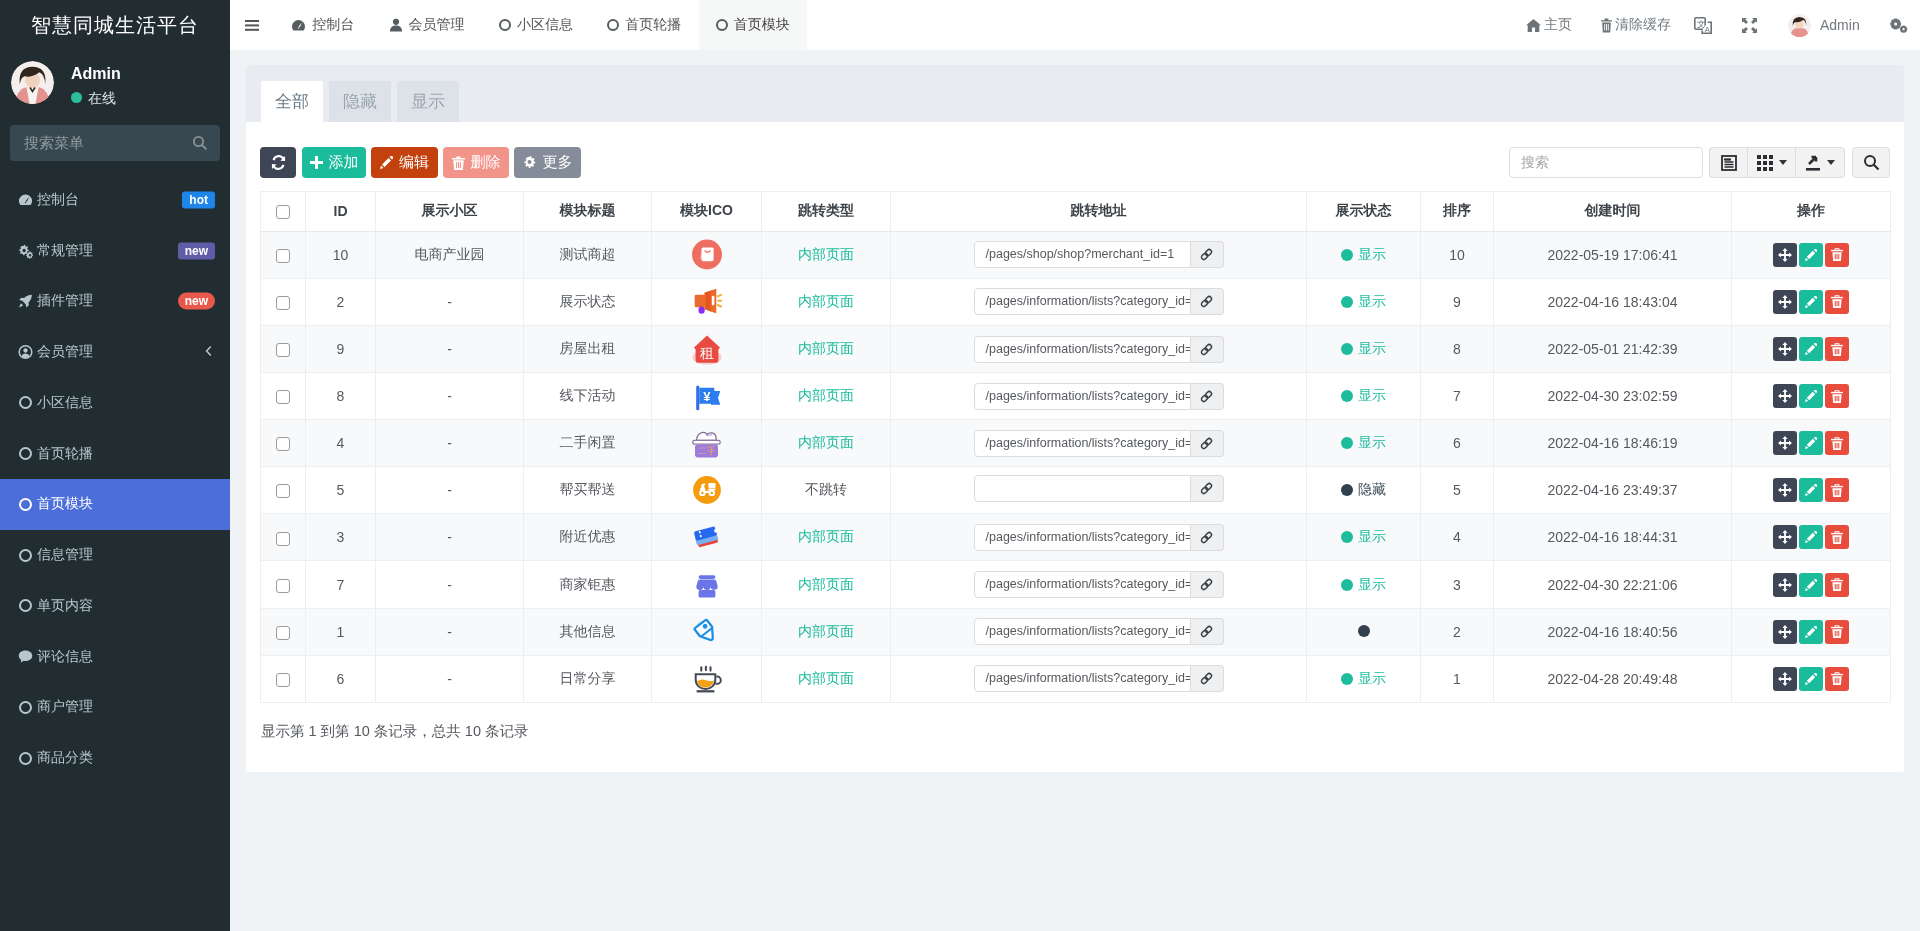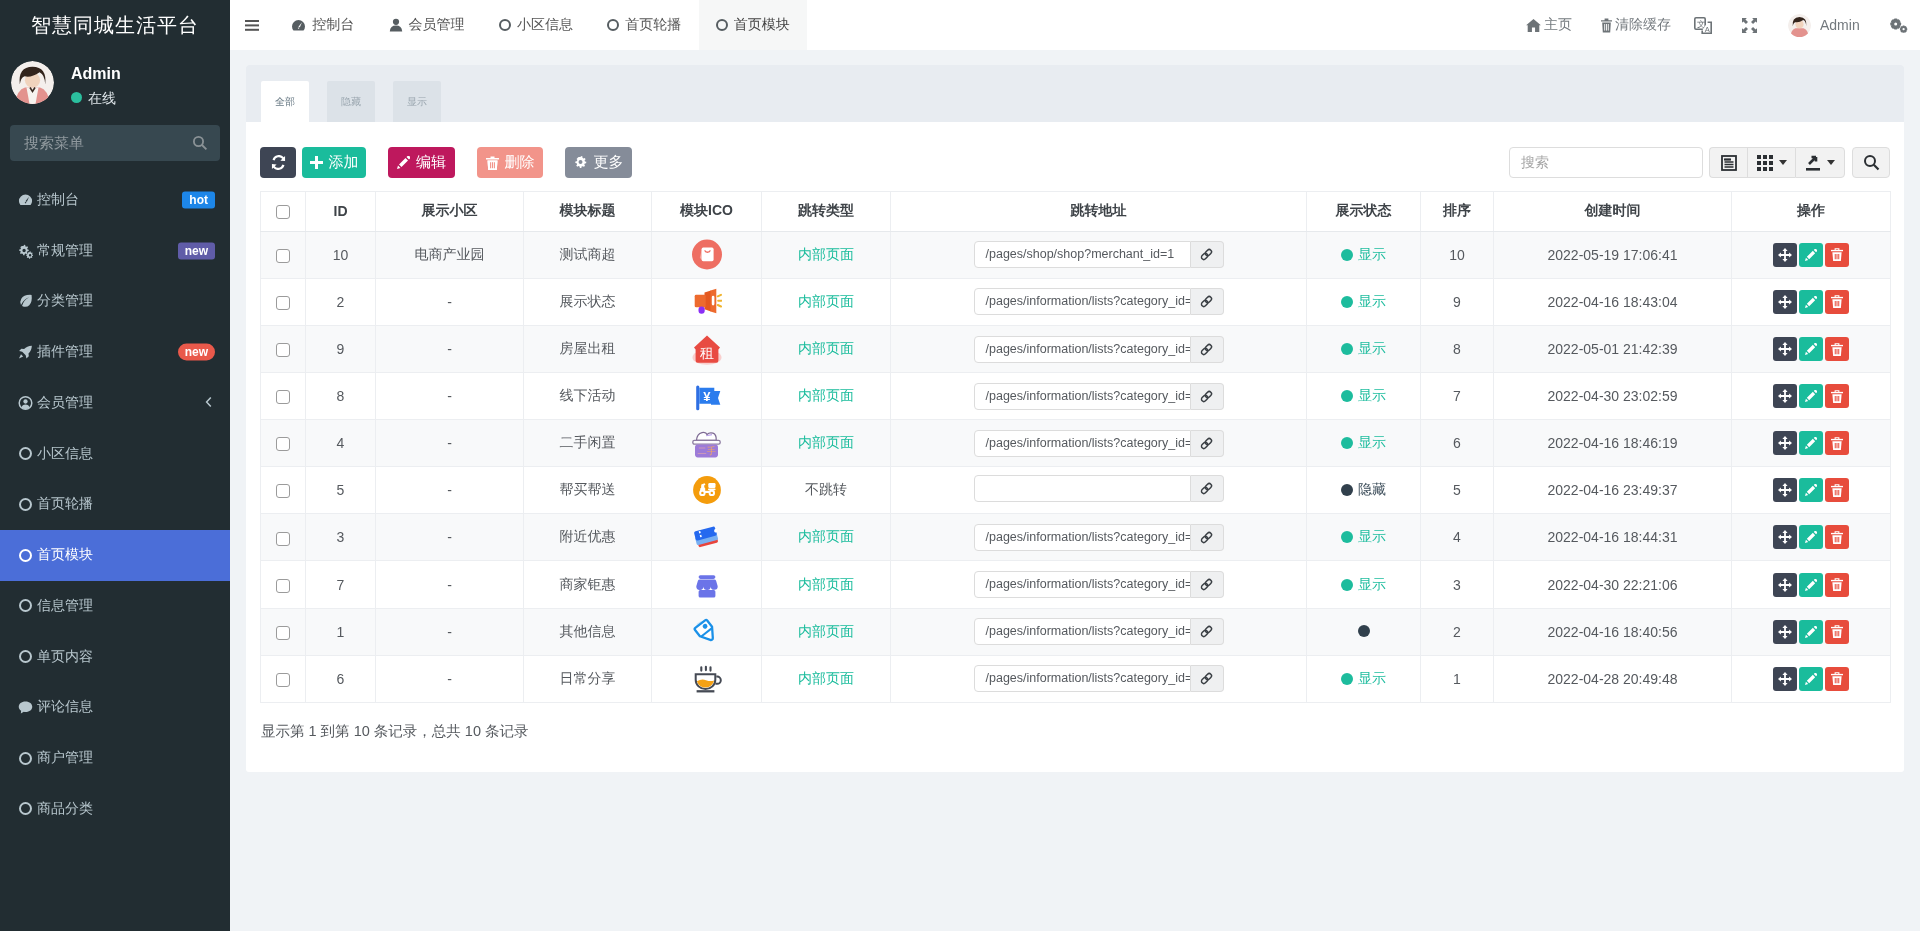--- a/index.html
+++ b/index.html
@@ -36,29 +36,29 @@
 .tring{width:12px;height:12px;border:2px solid #565d61;border-radius:50%;display:inline-block;}
 .tright{position:absolute;right:0;top:0;height:50px;width:690px;color:#73797e;font-size:14px;}
 .tright .itm{position:absolute;top:0;display:flex;align-items:center;height:50px;}
 .tright .itm svg{margin-right:3px;}
 .tavatar{width:23px;height:23px;border-radius:50%;overflow:hidden;margin-right:8px;}
 
 .content{position:absolute;left:230px;top:50px;width:1690px;height:881px;background:#f0f3f6;}
 .panel{position:absolute;left:16px;top:15px;width:1658px;height:707px;background:#fff;border-radius:3px;}
 .phead{position:absolute;left:0;top:0;width:1658px;height:57px;background:#e8ecf1;border-radius:3px 3px 0 0;}
 .tabs{position:absolute;left:15px;top:16px;display:flex;}
-.tab{height:41px;padding:12px 14px;display:flex;align-items:center;font-size:10px;color:#9aa6af;background:#dce2e8;margin-right:18px;border-radius:2px 2px 0 0;}
+.tab{height:41px;padding:12px 14px;display:flex;align-items:center;font-size:17px;color:#9aa6af;background:#dce2e8;margin-right:6px;border-radius:2px 2px 0 0;}
 .tab.on{background:#fff;color:#697a85;}
 
 .toolbar{position:absolute;left:14px;top:82px;height:31px;display:flex;}
-.btn{height:31px;border-radius:4px;color:#fff;font-size:15px;display:flex;align-items:center;justify-content:center;margin-right:22px;}
+.btn{height:31px;border-radius:4px;color:#fff;font-size:15px;display:flex;align-items:center;justify-content:center;margin-right:5px;}
 .btn svg{margin-right:6px;}
 .btn.refresh{width:36px;background:#3e4554;margin-right:6px;}
 .btn.add{width:64px;background:#1abc9c;}
-.btn.edit{width:67px;background:#be185d;}
+.btn.edit{width:67px;background:#c2410c;}
 .btn.del{width:66px;background:#f2948a;}
 .btn.more{width:67px;background:#858c99;}
 .rtools{position:absolute;right:14px;top:82px;height:48px;display:flex;}
 .sinput{width:194px;height:31px;border:1px solid #ddd;border-radius:4px;background:#fff;color:#a6a6a6;font-size:14px;line-height:29px;padding-left:11px;margin-right:6px;}
 .bgroup{display:flex;height:31px;margin-right:7px;}
 .wbtn{height:31px;background:#f2f2f2;border:1px solid #ddd;display:flex;align-items:center;justify-content:center;}
 .bgroup .wbtn{border-right-width:0;}
 .bgroup .wbtn:first-child{border-radius:4px 0 0 4px;}
 .bgroup .wbtn:last-child{border-right-width:1px;border-radius:0 4px 4px 0;}
 .wbtn.single{border-radius:4px;width:38px;}
@@ -116,25 +116,20 @@
           </svg>
         </span>控制台<span class="badge hot">hot</span></li>
     <li><span class="mi">
           <svg width="17" height="16" viewBox="0 0 17 16">
             <g fill="#b8c7ce">
               <path d="M5 2.2 L6.3 2.2 L6.8.8 L8.3 1.2 L8.2 2.6 L9.3 3.3 L10.6 2.7 L11.4 4 L10.4 5 L10.8 6.2 L12.2 6.5 L12.1 8 L10.7 8.2 L10.2 9.4 L11 10.5 L9.9 11.6 L8.7 10.9 L7.6 11.4 L7.4 12.8 L5.9 12.8 L5.6 11.4 L4.4 10.8 L3.2 11.5 L2.2 10.3 L3.1 9.2 L2.7 8 L1.3 7.7 L1.4 6.2 L2.8 6 L3.4 4.8 L2.6 3.7 L3.7 2.6 Z M6.9 5.5 A1.9 1.9 0 1 0 6.9 9.3 A1.9 1.9 0 0 0 6.9 5.5Z"></path>
               <path d="M12.1 9.2 l1 .1 .3-1 1 .3 0 1 .8.5 .9-.4 .5.9 -.7.7 .2.9 1 .2 0 1.1 -1 .1 -.4.9 .6.8 -.8.7 -.8-.5 -.9.4 -.1 1 -1.1 0 -.2-1 -.9-.4 -.9.5 -.7-.8 .6-.8 -.3-.9 -1-.2 .1-1.1 1-.1Z M13.7 11.3 a1.4 1.4 0 1 0 .01 2.8 a1.4 1.4 0 0 0 0-2.8Z"></path>
             </g>
           </svg>
         </span>常规管理<span class="badge newp">new</span></li>
-    <li><span class="mi">
-          <svg width="16" height="16" viewBox="0 0 16 16">
-            <path d="M14.5 1.5 Q6 1 3.5 5.5 Q1.5 9 3.2 12.2 Q6.5 5.5 12 4 Q6 7 4.3 13.3 Q9 15.5 12 12.5 Q15.5 9 14.5 1.5Z" fill="#b8c7ce"></path>
-          </svg>
-        </span>分类管理</li>
     <li><span class="mi">
           <svg width="16" height="16" viewBox="0 0 16 16">
             <path d="M14.8 1.2 Q9.5 1.5 6.5 4.8 L3.5 4.5 L1.2 7 L4.5 7.8 L8.2 11.5 L9 14.8 L11.5 12.5 L11.2 9.5 Q14.5 6.5 14.8 1.2 Z M3.2 10.5 L1 15 L5.5 12.8 Z" fill="#b8c7ce"></path>
           </svg>
         </span>插件管理<span class="badge newr">new</span></li>
     <li><span class="mi">
           <svg width="16" height="16" viewBox="0 0 16 16">
             <circle cx="8" cy="8" r="6.7" fill="none" stroke="#b8c7ce" stroke-width="1.6"></circle>
             <circle cx="8" cy="6.4" r="2.3" fill="#b8c7ce"></circle>
             <path d="M3.7 12.7 Q4.5 9.5 8 9.5 Q11.5 9.5 12.3 12.7 Q10.5 14.6 8 14.6 Q5.5 14.6 3.7 12.7Z" fill="#b8c7ce"></path>

